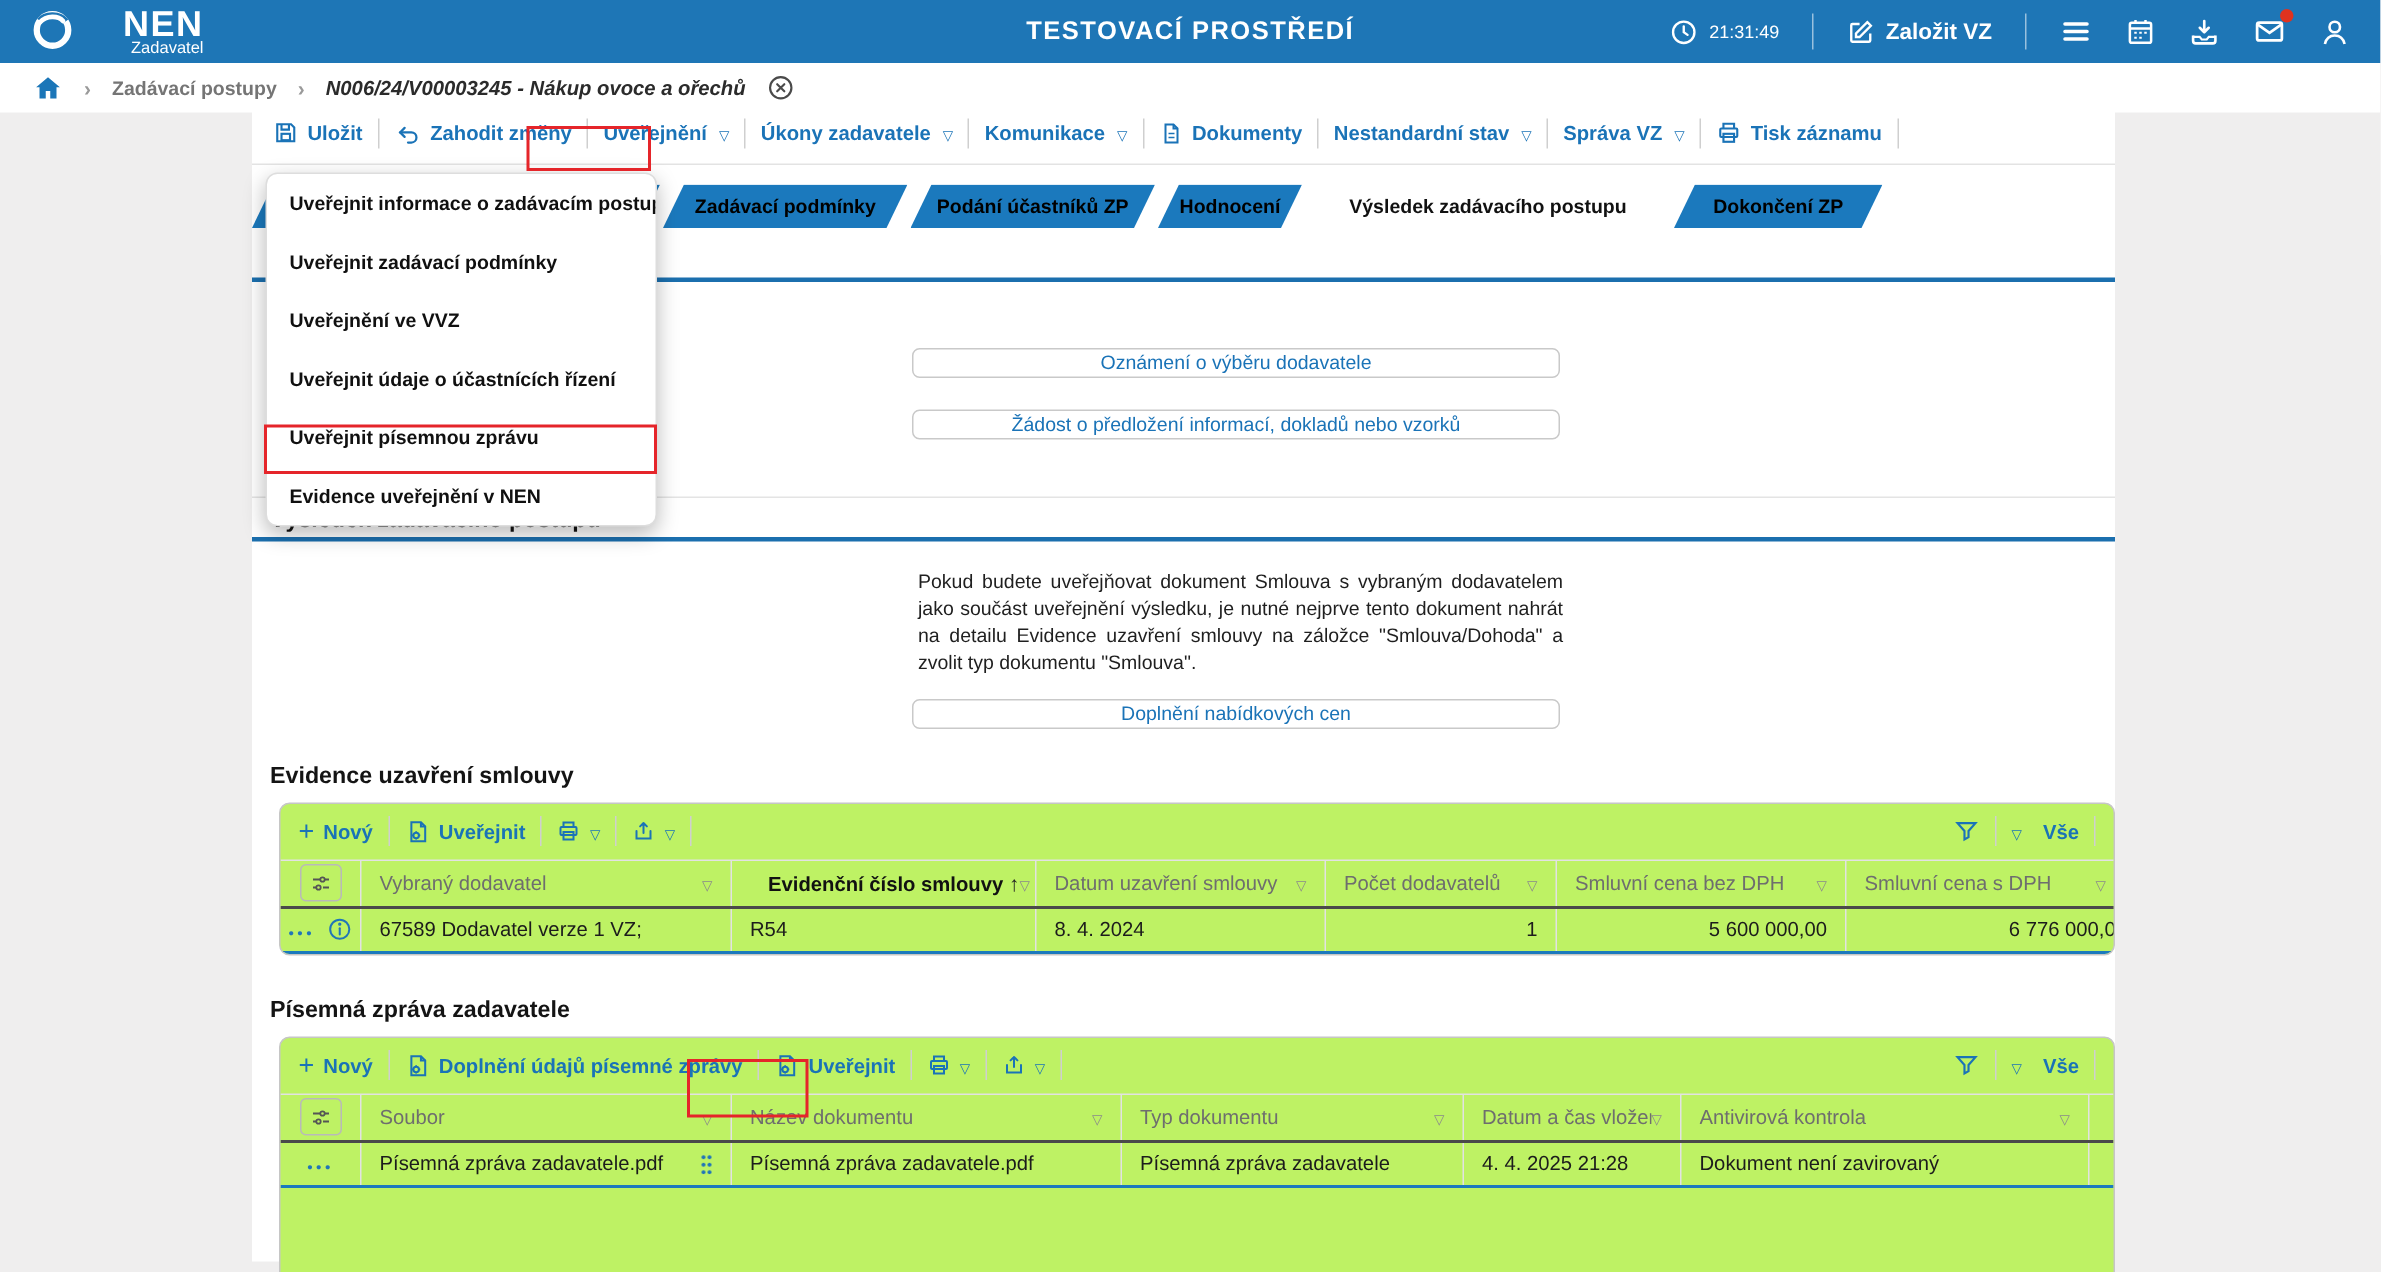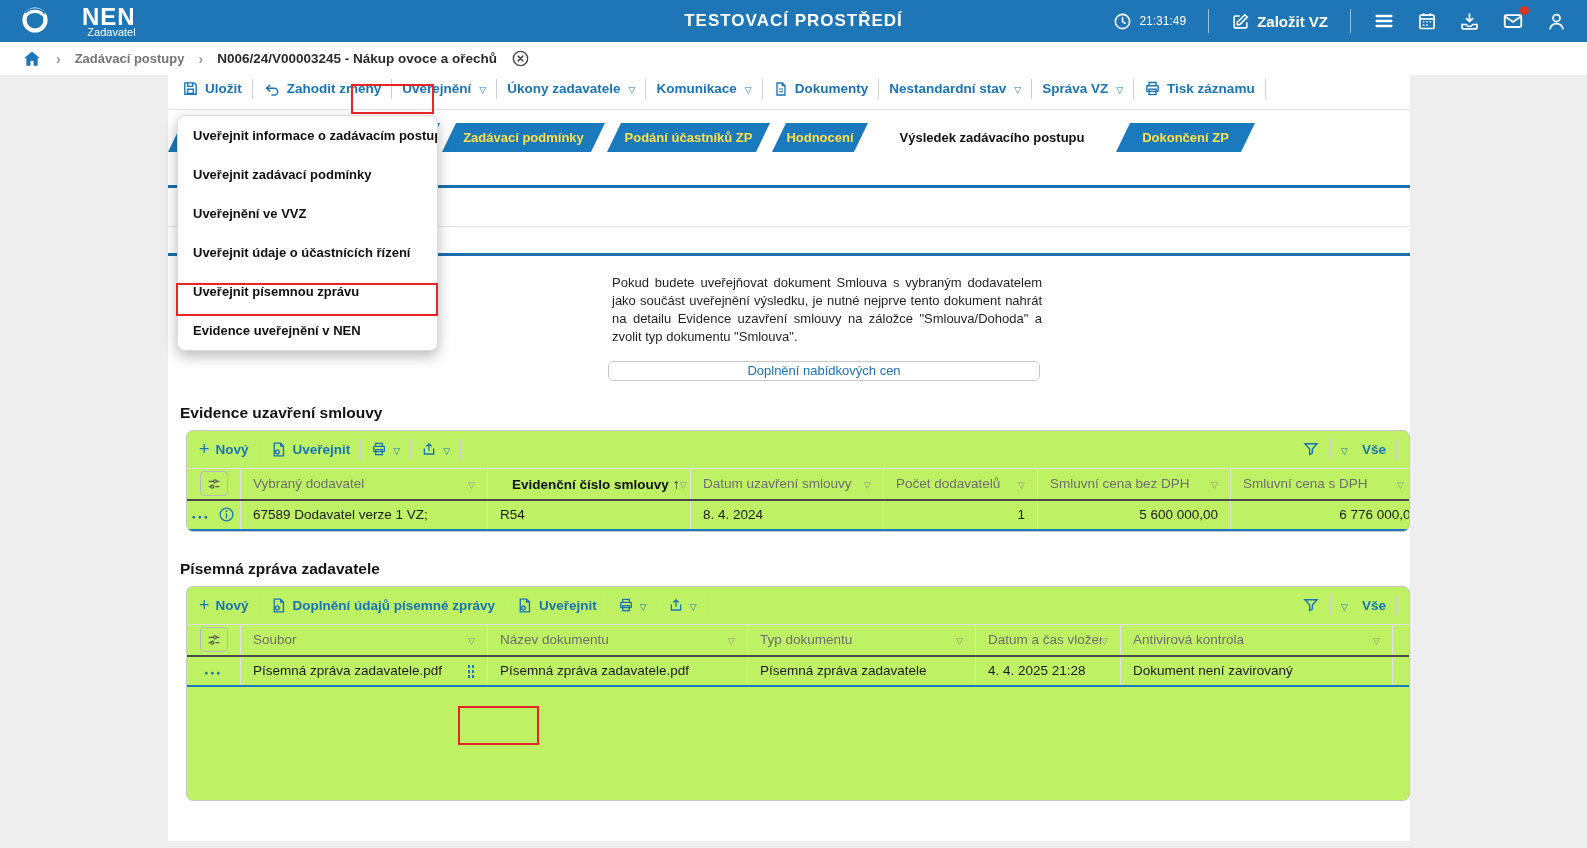--- a/index.html
+++ b/index.html
@@ -20,34 +20,34 @@
   .vsep { width:1px; height:24px; background:rgba(255,255,255,.55); }
   .icon { display:inline-flex; align-items:center; justify-content:center; }
   .icon svg { display:block; }
   .mail-wrap { position:relative; }
   .mail-dot { position:absolute; top:-4px; right:-5px; width:9px; height:9px; border-radius:50%; background:#e0331f; }
 
   
   .crumbbar { height:33px; background:#fff; display:flex; align-items:center; gap:14px; padding:0 22px; }
   .crumb-sep { color:#9a9a9a; font-size:14px; font-weight:700; }
   .crumb-link { color:#757575; font-size:13px; font-weight:700; }
-  .crumb-current { color:#2b2b2b; font-size:13.5px; font-weight:700; }
+  .crumb-current { color:#2b2b2b; font-size:13.5px; font-weight:700;font-style:italic; }
 
   
   .card { position:absolute; left:168px; top:68px; width:1242px; height:773px; background:#fff; }
 
   .cmd-toolbar { height:42px; display:flex; align-items:center; padding-left:14px; gap:10px; border-bottom:1px solid #e3e3e3; }
   .cmd { display:flex; align-items:center; gap:6px; color:#1a73b7; font-size:13.5px; font-weight:700; white-space:nowrap; cursor:pointer; }
   .cmd .tri { margin-left:2px; }
   .tsep { width:1px; height:20px; background:#cfcfcf; }
   .tri::before { content:"▽"; font-size:9px; line-height:1; }
 
   
   .tabs { margin-top:13px; height:29px; display:flex; gap:2px; }
-  .tab { background:#1b79bd; color:#fde047; font-size:13px; font-weight:700; display:flex; align-items:center; justify-content:center;
+  .tab { background:#1b79bd; color:#000000; font-size:13px; font-weight:700; display:flex; align-items:center; justify-content:center;
          clip-path:polygon(14px 0,100% 0,calc(100% - 14px) 100%,0 100%); padding:0 10px; cursor:pointer; white-space:nowrap; }
   .tab.hiddenpart { width:272px; }
   .tab.active { background:#fff; color:#111; }
 
   
   .sec-head1 { height:36px; border-bottom:3px solid #1b6fae; }
   .actions1 { padding-top:44px; }
   .linkbtn { display:block; width:432px; margin-left:440px; height:20px; line-height:18px; text-align:center;
              border:1px solid #c9c9c9; border-radius:5px; background:#fff; color:#1a73b7; font-size:13px; cursor:pointer;
              font-family:inherit; }
@@ -276,20 +276,24 @@
     <span class="tab hiddenpart"></span>
     <span class="tab" style="width:163px">Zadávací podmínky</span>
     <span class="tab" style="width:163px">Podání účastníků ZP</span>
     <span class="tab" style="width:96px">Hodnocení</span>
     <span class="tab active" style="width:244px">Výsledek zadávacího postupu</span>
     <span class="tab" style="width:139px">Dokončení ZP</span>
   </div>
 
   <div class="sec-head1"></div>
 
+  <div class="actions1">
+    <button class="linkbtn">Oznámení o výběru dodavatele</button>
+    <button class="linkbtn">Žádost o předložení informací, dokladů nebo vzorků</button>
+  </div>
 
   <div class="divider1"></div>
 
   <div class="sec2-head">
     <div class="sec2-title">Výsledek zadávacího postupu</div>
   </div>
   <div class="sec2-body">
     <p class="note">Pokud budete uveřejňovat dokument Smlouva s vybraným dodavatelem jako součást uveřejnění výsledku, je nutné nejprve tento dokument nahrát na detailu Evidence uzavření smlouvy na záložce "Smlouva/Dohoda" a zvolit typ dokumentu "Smlouva".</p>
     <button class="linkbtn">Doplnění nabídkových cen</button>
   </div>

